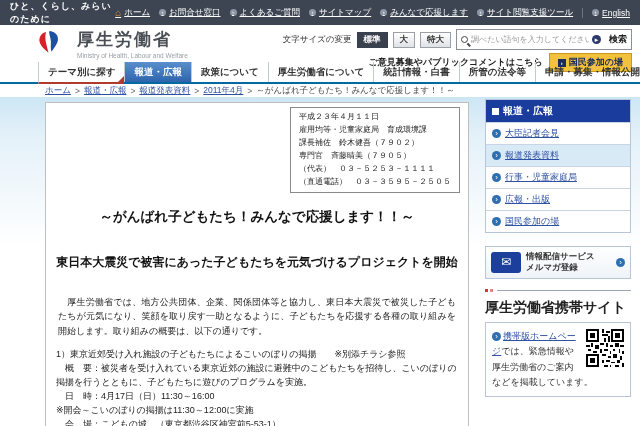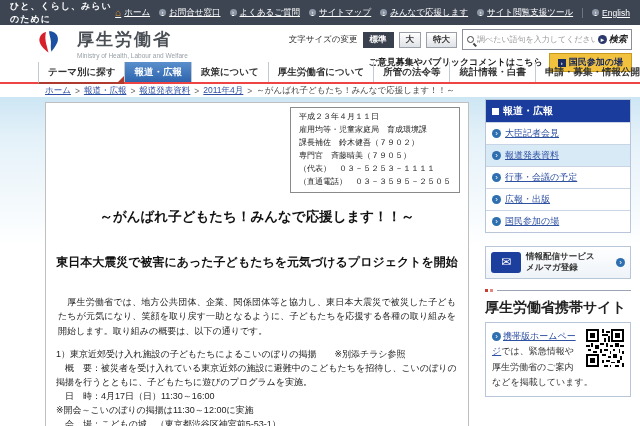--- a/index.html
+++ b/index.html
@@ -32,34 +32,34 @@
   .ts-btn { font-size:8.5px; font-weight:bold; padding:1px 6px; border:1px solid #9a9fa8;
             background:linear-gradient(#fff,#dfe2e6); color:#333; cursor:pointer; }
   .ts-btn.sel { background:#39414e; color:#fff; border-color:#39414e; }
   .searchbox { display:flex; align-items:center; border:1px solid #8a8f99; background:#fff;
                height:21px; padding:0 4px; gap:3px; }
   .mag { width:7px; height:7px; border:1.5px solid #444; border-radius:50%; position:relative; }
   .mag::after { content:""; position:absolute; width:4px; height:1.5px; background:#444;
                 transform:rotate(45deg); left:5px; top:7px; }
   .search-input { border:none; outline:none; font-size:8px; width:118px; color:#666; }
   .search-input::placeholder { color:#999; }
-  .search-go { display:flex; align-items:center; gap:2px; font-size:9px; font-weight:bold;
-               color:#222; cursor:pointer;font-style:italic; }
+  .search-go { display:flex; align-items:center; gap:8px; font-size:9px; font-weight:bold;
+               color:#222; cursor:pointer; }
   .go-ic { width:9px; height:9px; border-radius:50%; background:#2b3a6b; color:#fff;
            font-size:7px; line-height:9px; text-align:center; }
   .hr-row2 { display:flex; align-items:center; gap:6px; }
   .comment-txt { font-size:9px; font-weight:bold; color:#222; }
   .part-btn { display:flex; align-items:center; gap:3px; background:#f2c23e;
               border:1px solid #c79a1e; padding:2px 8px; font-size:9px; font-weight:bold;
               color:#1a2a5e; cursor:pointer; }
   .part-ic { width:8px; height:8px; background:#1a2a5e; color:#fff; font-size:6px;
              line-height:8px; text-align:center; }
 
   
-  .nav { display:flex; height:22px; border-bottom:2px solid #ef4444; background:#fff;
+  .nav { display:flex; height:22px; border-bottom:2px solid #0369a1; background:#fff;
          padding-left:38px;font-family:Liberation Mono, monospace; }
   .tab { display:flex; align-items:center; justify-content:center; font-size:9.5px;
          font-weight:bold; color:#333; padding:0 9px; border-left:1px solid #c3cad4;
          cursor:pointer; white-space:nowrap; position:relative; }
   .tab:last-child { border-right:1px solid #c3cad4; }
   .tab.theme { border-bottom:2px solid #b03a2e; margin-bottom:-2px; }
   .tab.theme::after { content:""; position:absolute; right:0; bottom:0; width:0; height:0;
                       border-left:6px solid transparent; border-bottom:6px solid #b03a2e; }
   .tab.active { background:linear-gradient(#5a8fcd,#2e64ad); color:#fff; }
 
@@ -192,22 +192,22 @@
       </span>
     </div>
   </div>
 </div>
 
 <div class="nav">
   <span class="tab theme">テーマ別に探す</span>
   <span class="tab active">報道・広報</span>
   <span class="tab">政策について</span>
   <span class="tab">厚生労働省について</span>
+  <span class="tab">統計情報・白書</span>
   <span class="tab">所管の法令等</span>
-  <span class="tab">統計情報・白書</span>
   <span class="tab">申請・募集・情報公開</span>
 </div>
 
 <div class="breadcrumb">
   <span class="bc-link">ホーム</span>
   <span class="bc-sep">&gt;</span>
   <span class="bc-link">報道・広報</span>
   <span class="bc-sep">&gt;</span>
   <span class="bc-link">報道発表資料</span>
   <span class="bc-sep">&gt;</span>
@@ -255,21 +255,21 @@
       <div class="menu-item">
         <span class="arr-ic">›</span>
         <span class="lbl">大臣記者会見</span>
       </div>
       <div class="menu-item active">
         <span class="arr-ic">›</span>
         <span class="lbl">報道発表資料</span>
       </div>
       <div class="menu-item">
         <span class="arr-ic">›</span>
-        <span class="lbl">行事・会議の予定</span>
+        <span class="lbl">行事・児童家庭局</span>
       </div>
       <div class="menu-item">
         <span class="arr-ic">›</span>
         <span class="lbl">広報・出版</span>
       </div>
       <div class="menu-item">
         <span class="arr-ic">›</span>
         <span class="lbl">国民参加の場</span>
       </div>
     </div>

